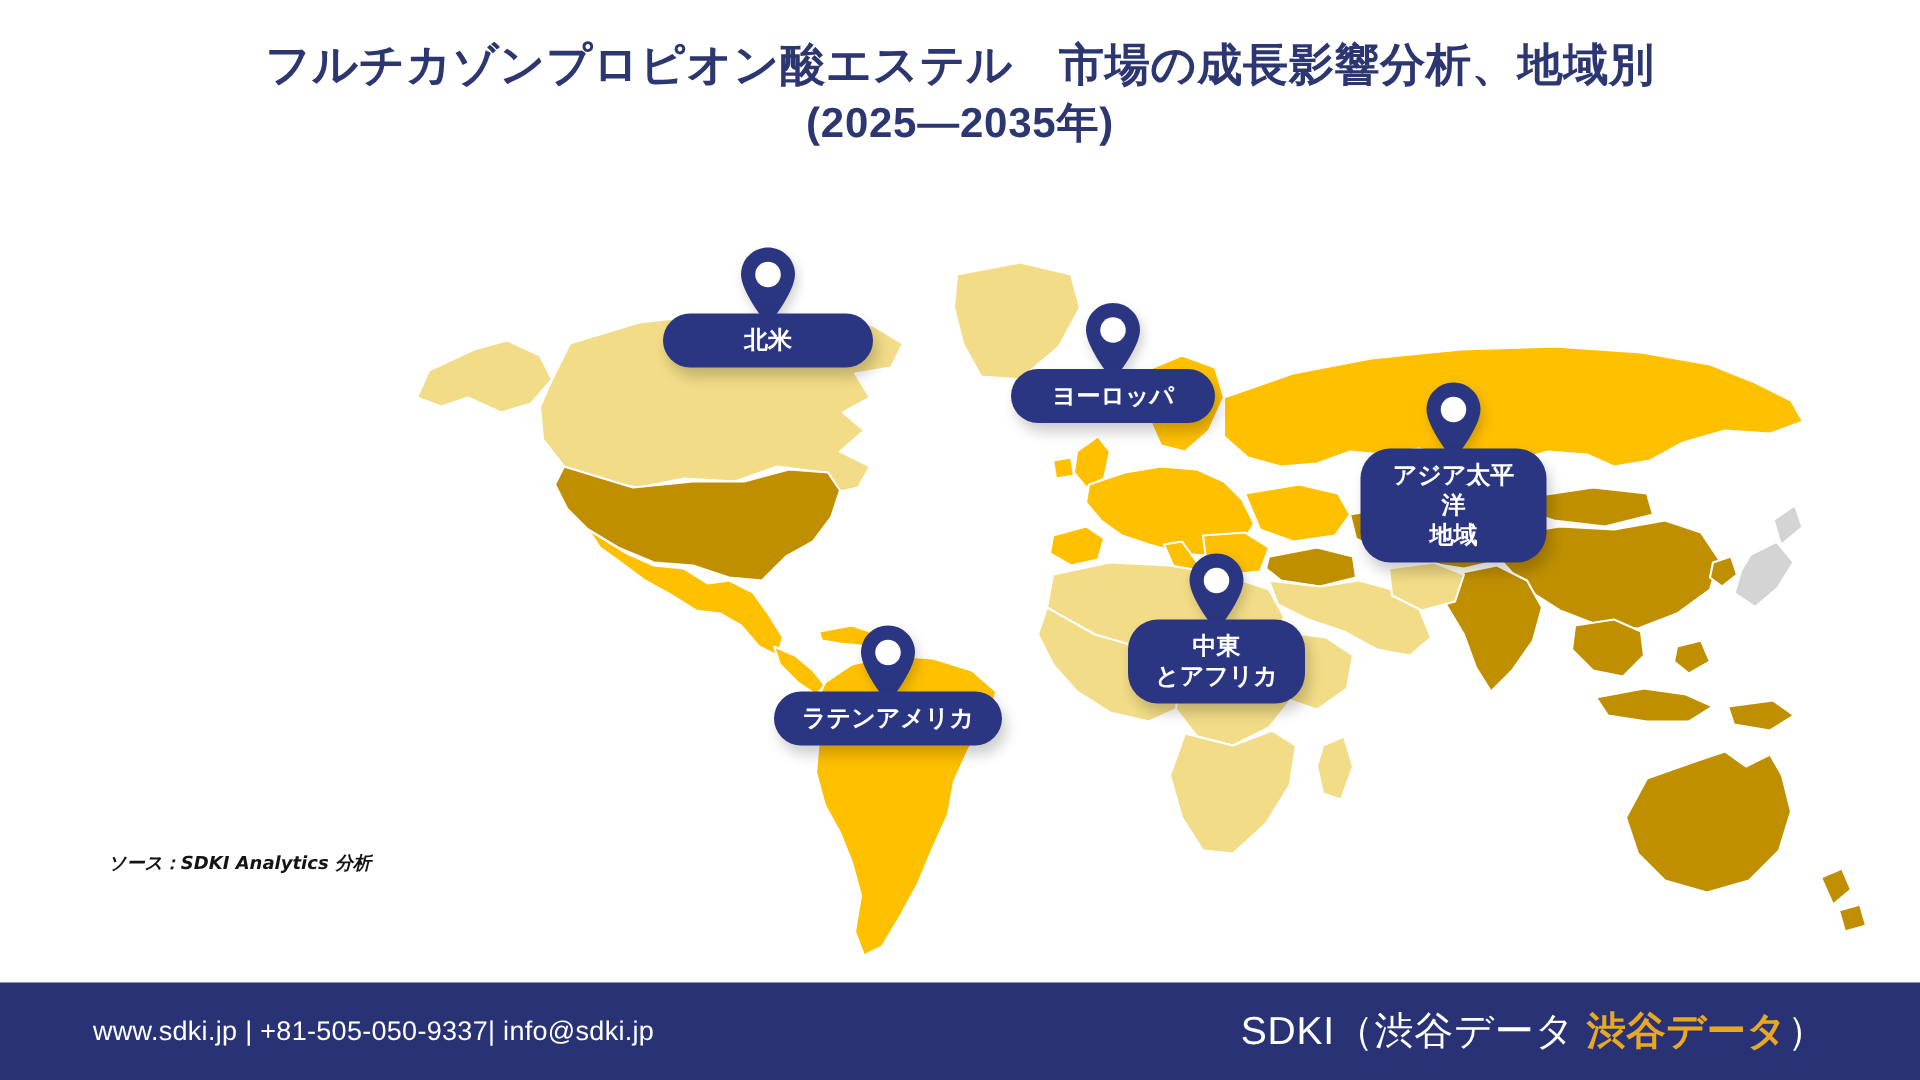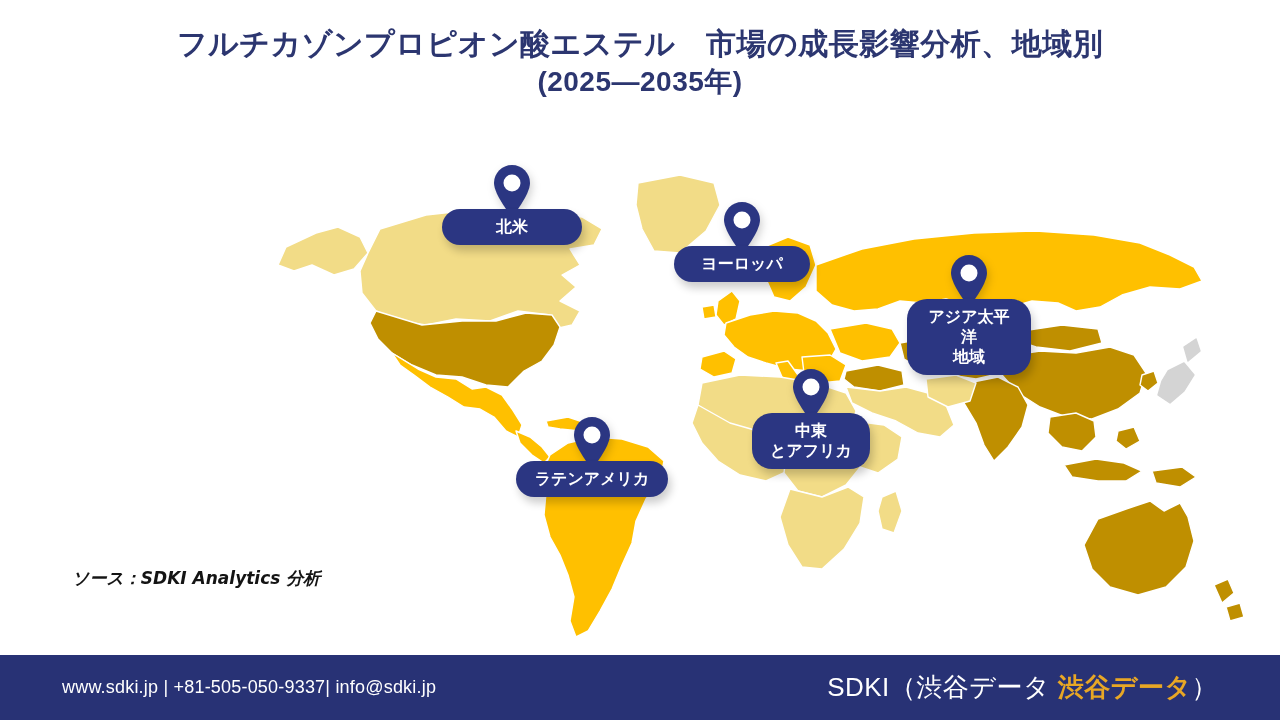--- a/index.html
+++ b/index.html
@@ -26,21 +26,21 @@
   .legend{position:absolute;left:62px;top:312px;width:230px;}
   .legend-row{display:flex;align-items:center;height:46px;}
   .swatch{width:58px;height:28px;border-radius:14px;flex:none;}
   .legend-label{
     margin-left:20px;font-size:27px;color:#141414;font-weight:500;
     font-family:"DejaVu Sans","Liberation Sans",sans-serif;
   }
 
   
   .source{
-    position:absolute;left:72px;top:567px;font-size:17px;font-weight:bold;
+    position:absolute;left:72px;top:567px;font-size:12px;font-weight:bold;
     font-style:italic;color:#141414;
     font-family:"DejaVu Sans","Liberation Sans",sans-serif;
     white-space:nowrap;
   }
 
   
   .pin{position:absolute;}
   .pin-mark{position:relative;width:44px;height:56px;margin:0 auto;}
   .pin-mark svg{display:block;filter:drop-shadow(2px 4px 4px rgba(0,0,0,.18));}
   .pin-label{

